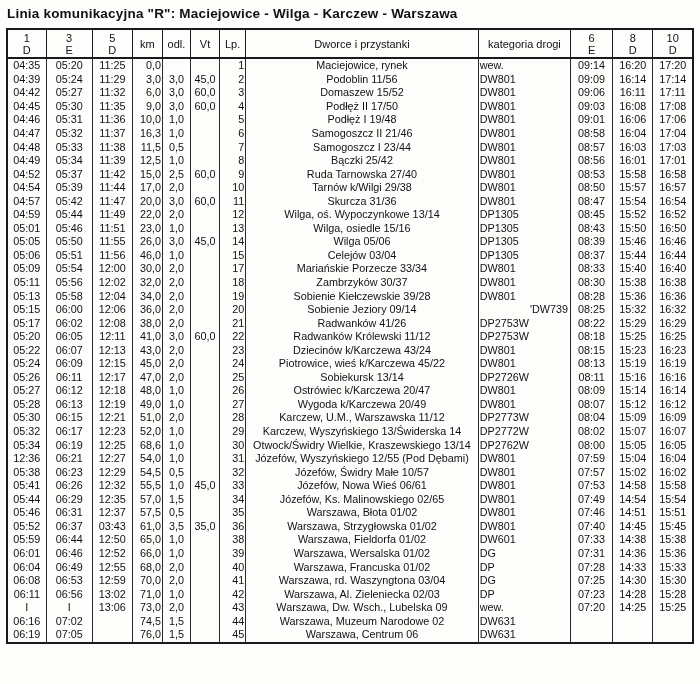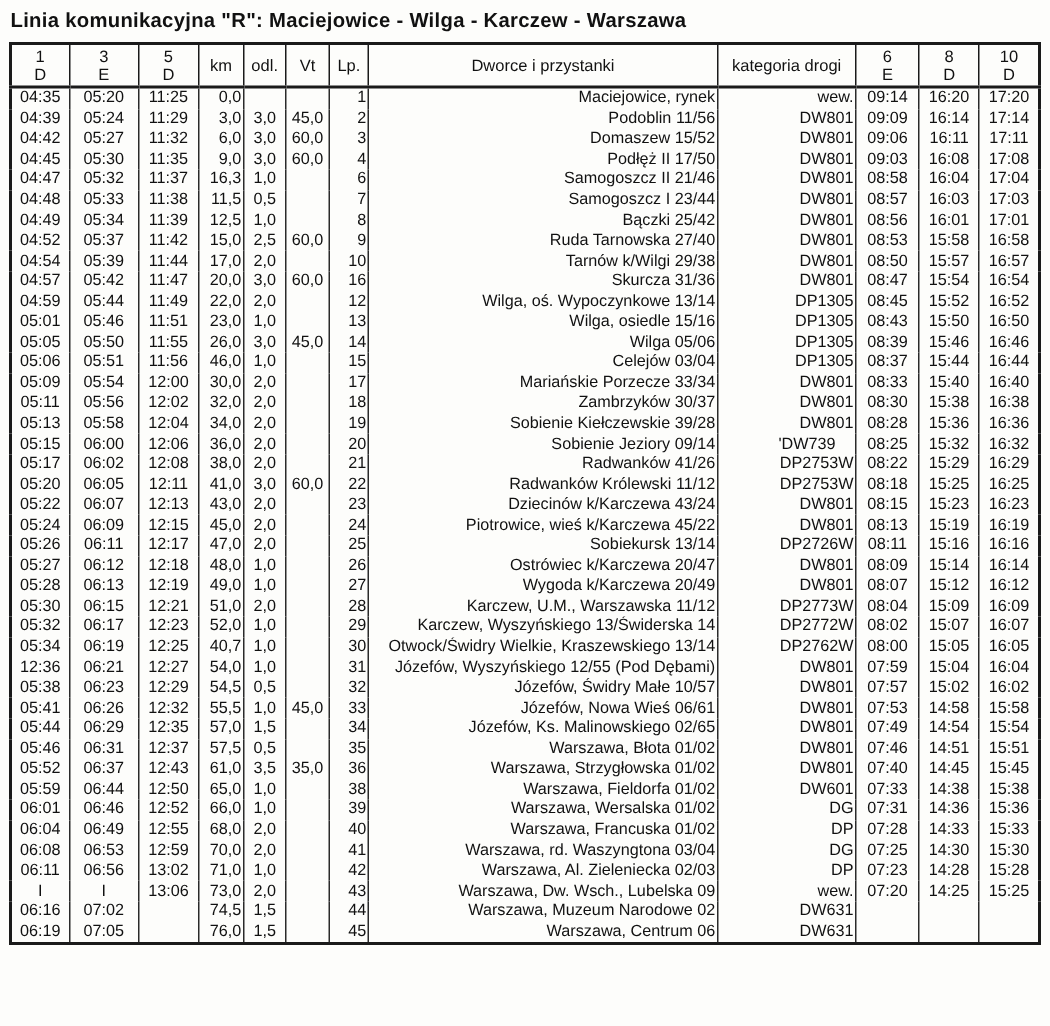--- a/index.html
+++ b/index.html
@@ -42,23 +42,23 @@
     border-right: 1px solid #2a2a2a;
     height: 13.55px;
     padding: 0 1px;
     white-space: nowrap;
     overflow: hidden;
     line-height: 13px;
     vertical-align: middle;
   }
   td.al-c { text-align: center; }
   td.al-r { text-align: right; padding-right: 3px; }
-  td.al-l { text-align: right; padding-left: 3px; }
-  td.kat  { text-align: right; padding-left: 2px; }
-  td.kat.kat-right { text-align: right; padding-right: 13px; }
+  td.al-l { text-align: center; padding-left: 3px; }
+  td.kat  { text-align: left; padding-left: 2px; }
+  td.kat.kat-right { text-align: right; padding-right: 2px; }
 </style>
 </head>
 <body>
 
 <div class="page-title">Linia komunikacyjna "R": Maciejowice - Wilga - Karczew - Warszawa</div>
 
 <table class="timetable">
   <colgroup id="cols">
       <col style="width: 39px;">
       <col style="width: 46px;">
@@ -158,20 +158,34 @@
         <td class="al-c">3,0</td>
         <td class="al-c">60,0</td>
         <td class="al-r">4</td>
         <td class="al-l">Podłęż II 17/50</td>
         <td class="kat">DW801</td>
         <td class="al-c">09:03</td>
         <td class="al-c">16:08</td>
         <td class="al-c">17:08</td>
       </tr>
       <tr>
+        <td class="al-c">04:46</td>
+        <td class="al-c">05:31</td>
+        <td class="al-c">11:36</td>
+        <td class="al-r">10,0</td>
+        <td class="al-c">1,0</td>
+        <td class="al-c"></td>
+        <td class="al-r">5</td>
+        <td class="al-l">Podłęż I 19/48</td>
+        <td class="kat">DW801</td>
+        <td class="al-c">09:01</td>
+        <td class="al-c">16:06</td>
+        <td class="al-c">17:06</td>
+      </tr>
+      <tr>
         <td class="al-c">04:47</td>
         <td class="al-c">05:32</td>
         <td class="al-c">11:37</td>
         <td class="al-r">16,3</td>
         <td class="al-c">1,0</td>
         <td class="al-c"></td>
         <td class="al-r">6</td>
         <td class="al-l">Samogoszcz II 21/46</td>
         <td class="kat">DW801</td>
         <td class="al-c">08:58</td>
@@ -234,21 +248,21 @@
         <td class="al-c">15:57</td>
         <td class="al-c">16:57</td>
       </tr>
       <tr>
         <td class="al-c">04:57</td>
         <td class="al-c">05:42</td>
         <td class="al-c">11:47</td>
         <td class="al-r">20,0</td>
         <td class="al-c">3,0</td>
         <td class="al-c">60,0</td>
-        <td class="al-r">16</td>
+        <td class="al-r">11</td>
         <td class="al-l">Skurcza 31/36</td>
         <td class="kat">DW801</td>
         <td class="al-c">08:47</td>
         <td class="al-c">15:54</td>
         <td class="al-c">16:54</td>
       </tr>
       <tr>
         <td class="al-c">04:59</td>
         <td class="al-c">05:44</td>
         <td class="al-c">11:49</td>
@@ -483,21 +497,21 @@
         <td class="al-l">Karczew, Wyszyńskiego 13/Świderska 14</td>
         <td class="kat">DP2772W</td>
         <td class="al-c">08:02</td>
         <td class="al-c">15:07</td>
         <td class="al-c">16:07</td>
       </tr>
       <tr>
         <td class="al-c">05:34</td>
         <td class="al-c">06:19</td>
         <td class="al-c">12:25</td>
-        <td class="al-r">40,7</td>
+        <td class="al-r">68,6</td>
         <td class="al-c">1,0</td>
         <td class="al-c"></td>
         <td class="al-r">30</td>
         <td class="al-l">Otwock/Świdry Wielkie, Kraszewskiego 13/14</td>
         <td class="kat">DP2762W</td>
         <td class="al-c">08:00</td>
         <td class="al-c">15:05</td>
         <td class="al-c">16:05</td>
       </tr>
       <tr>
@@ -566,21 +580,21 @@
         <td class="al-r">35</td>
         <td class="al-l">Warszawa, Błota 01/02</td>
         <td class="kat">DW801</td>
         <td class="al-c">07:46</td>
         <td class="al-c">14:51</td>
         <td class="al-c">15:51</td>
       </tr>
       <tr>
         <td class="al-c">05:52</td>
         <td class="al-c">06:37</td>
-        <td class="al-c">12:43</td>
+        <td class="al-c">03:43</td>
         <td class="al-r">61,0</td>
         <td class="al-c">3,5</td>
         <td class="al-c">35,0</td>
         <td class="al-r">36</td>
         <td class="al-l">Warszawa, Strzygłowska 01/02</td>
         <td class="kat">DW801</td>
         <td class="al-c">07:40</td>
         <td class="al-c">14:45</td>
         <td class="al-c">15:45</td>
       </tr>

